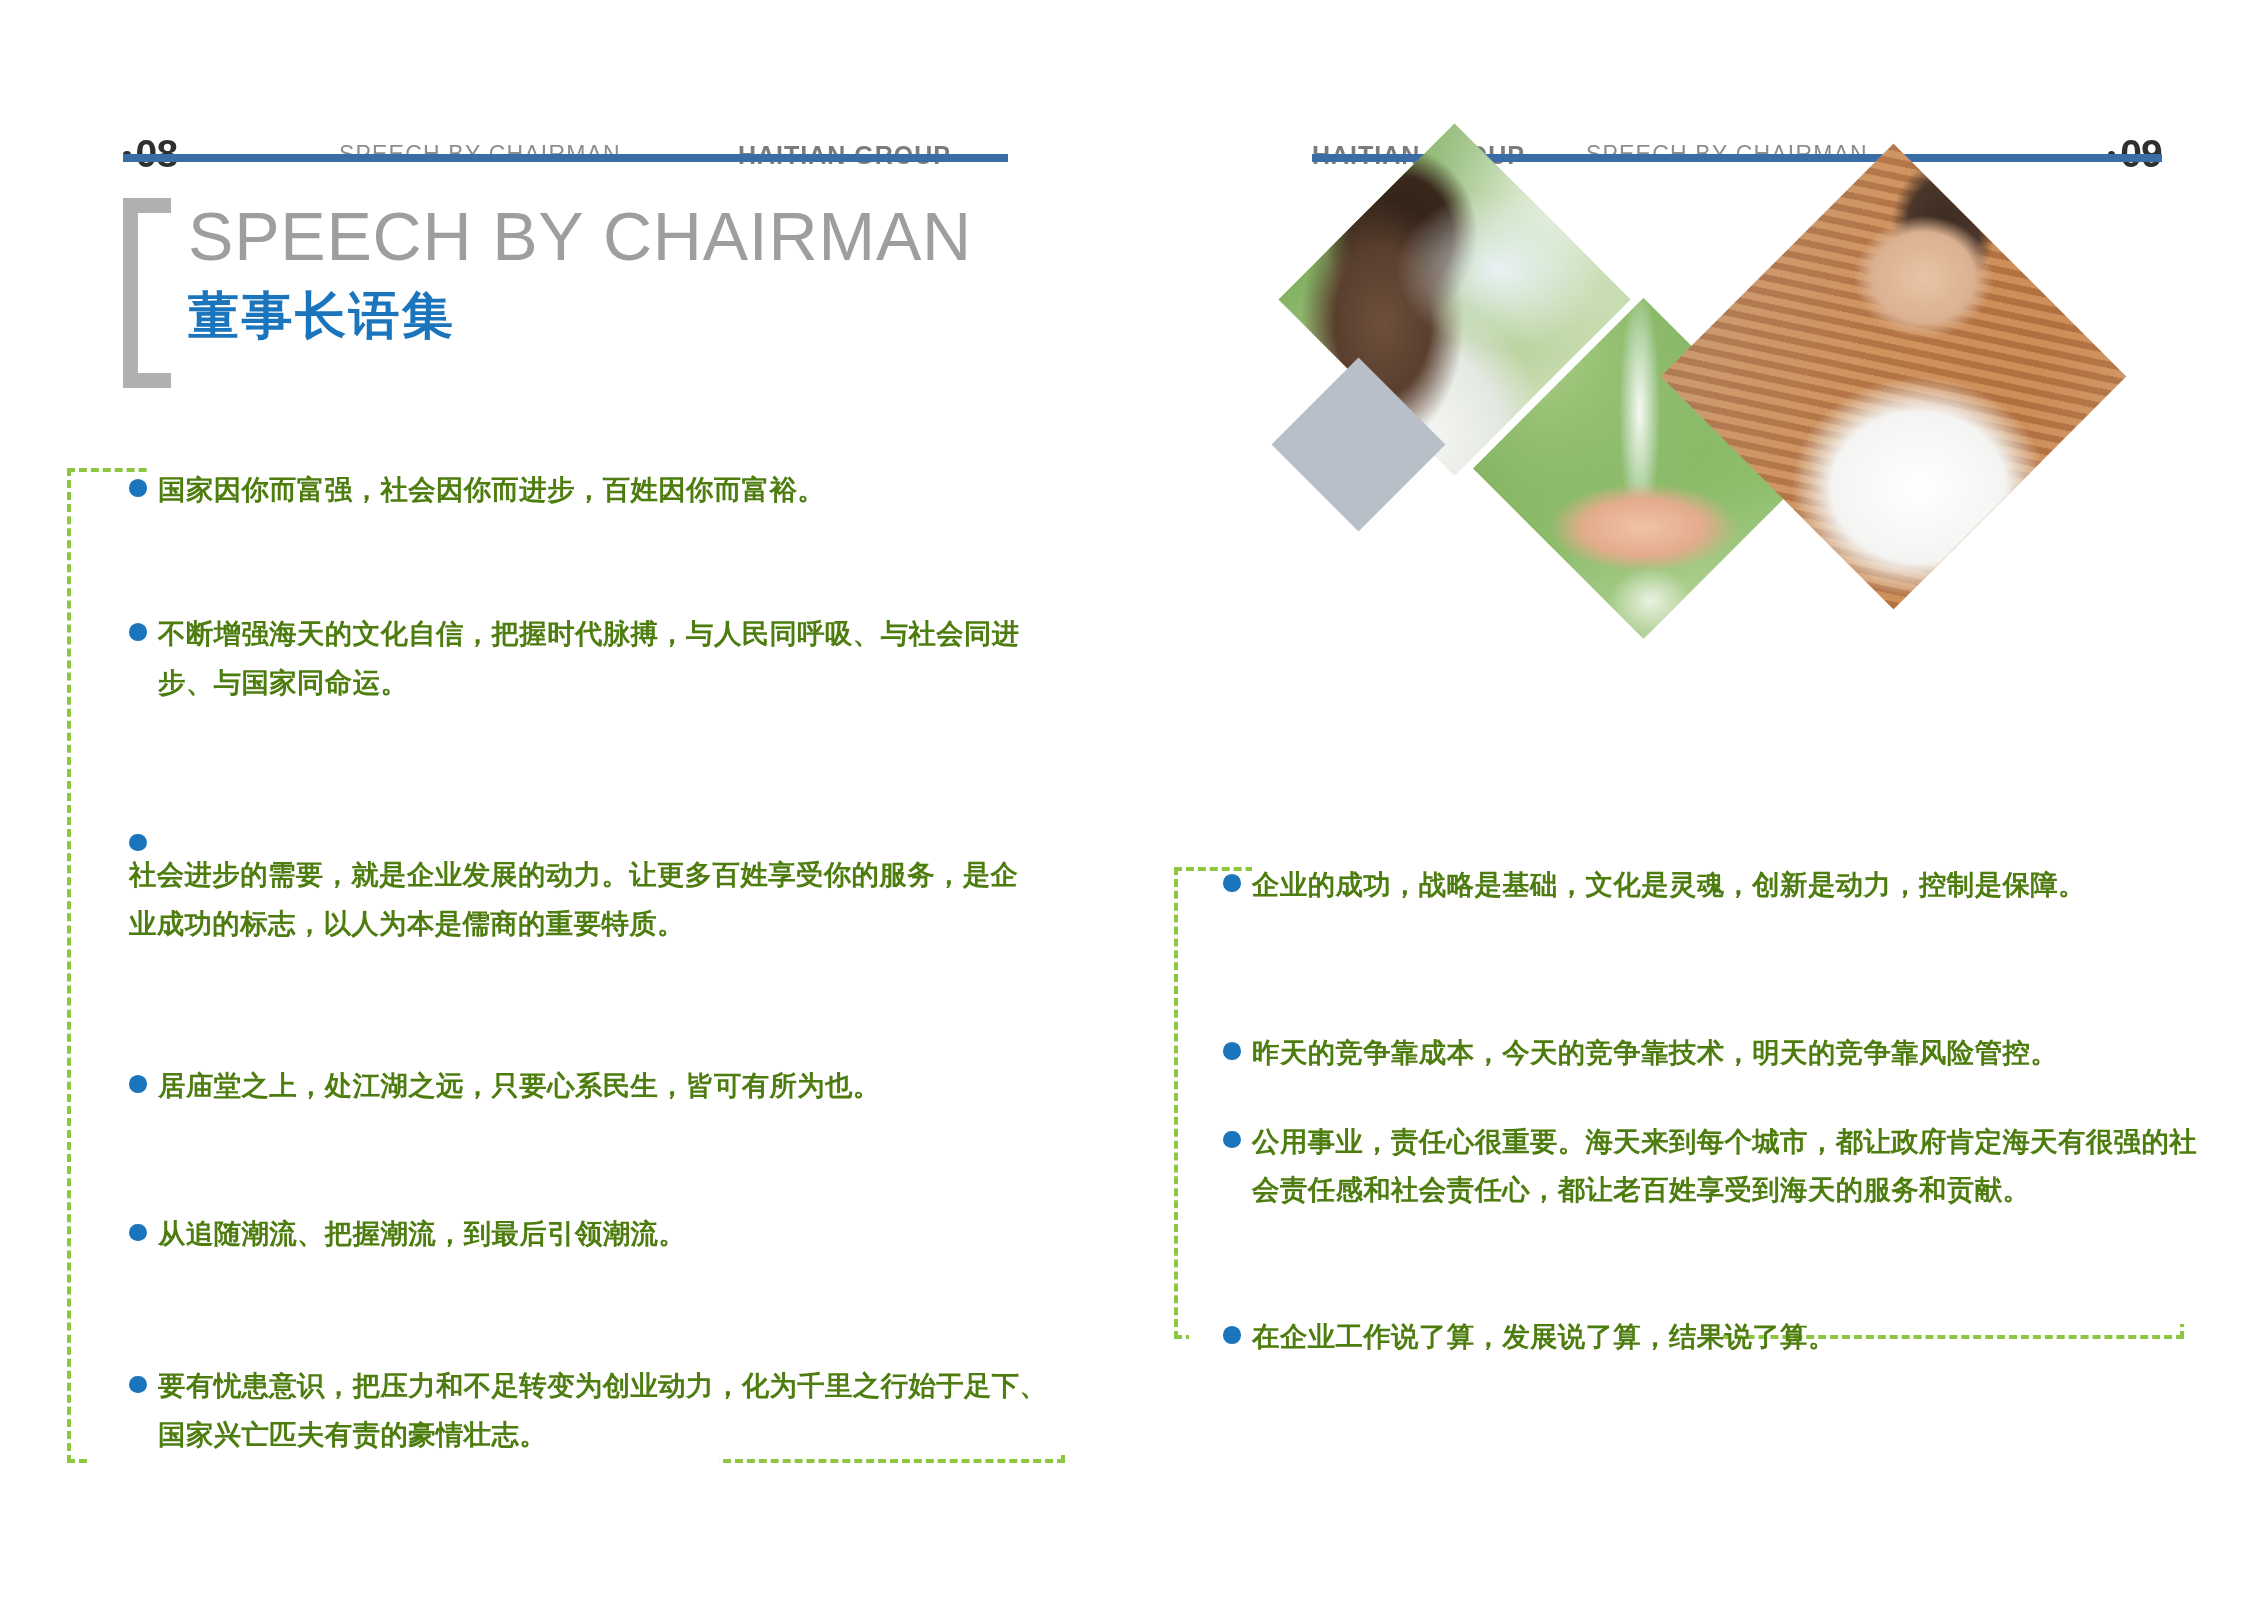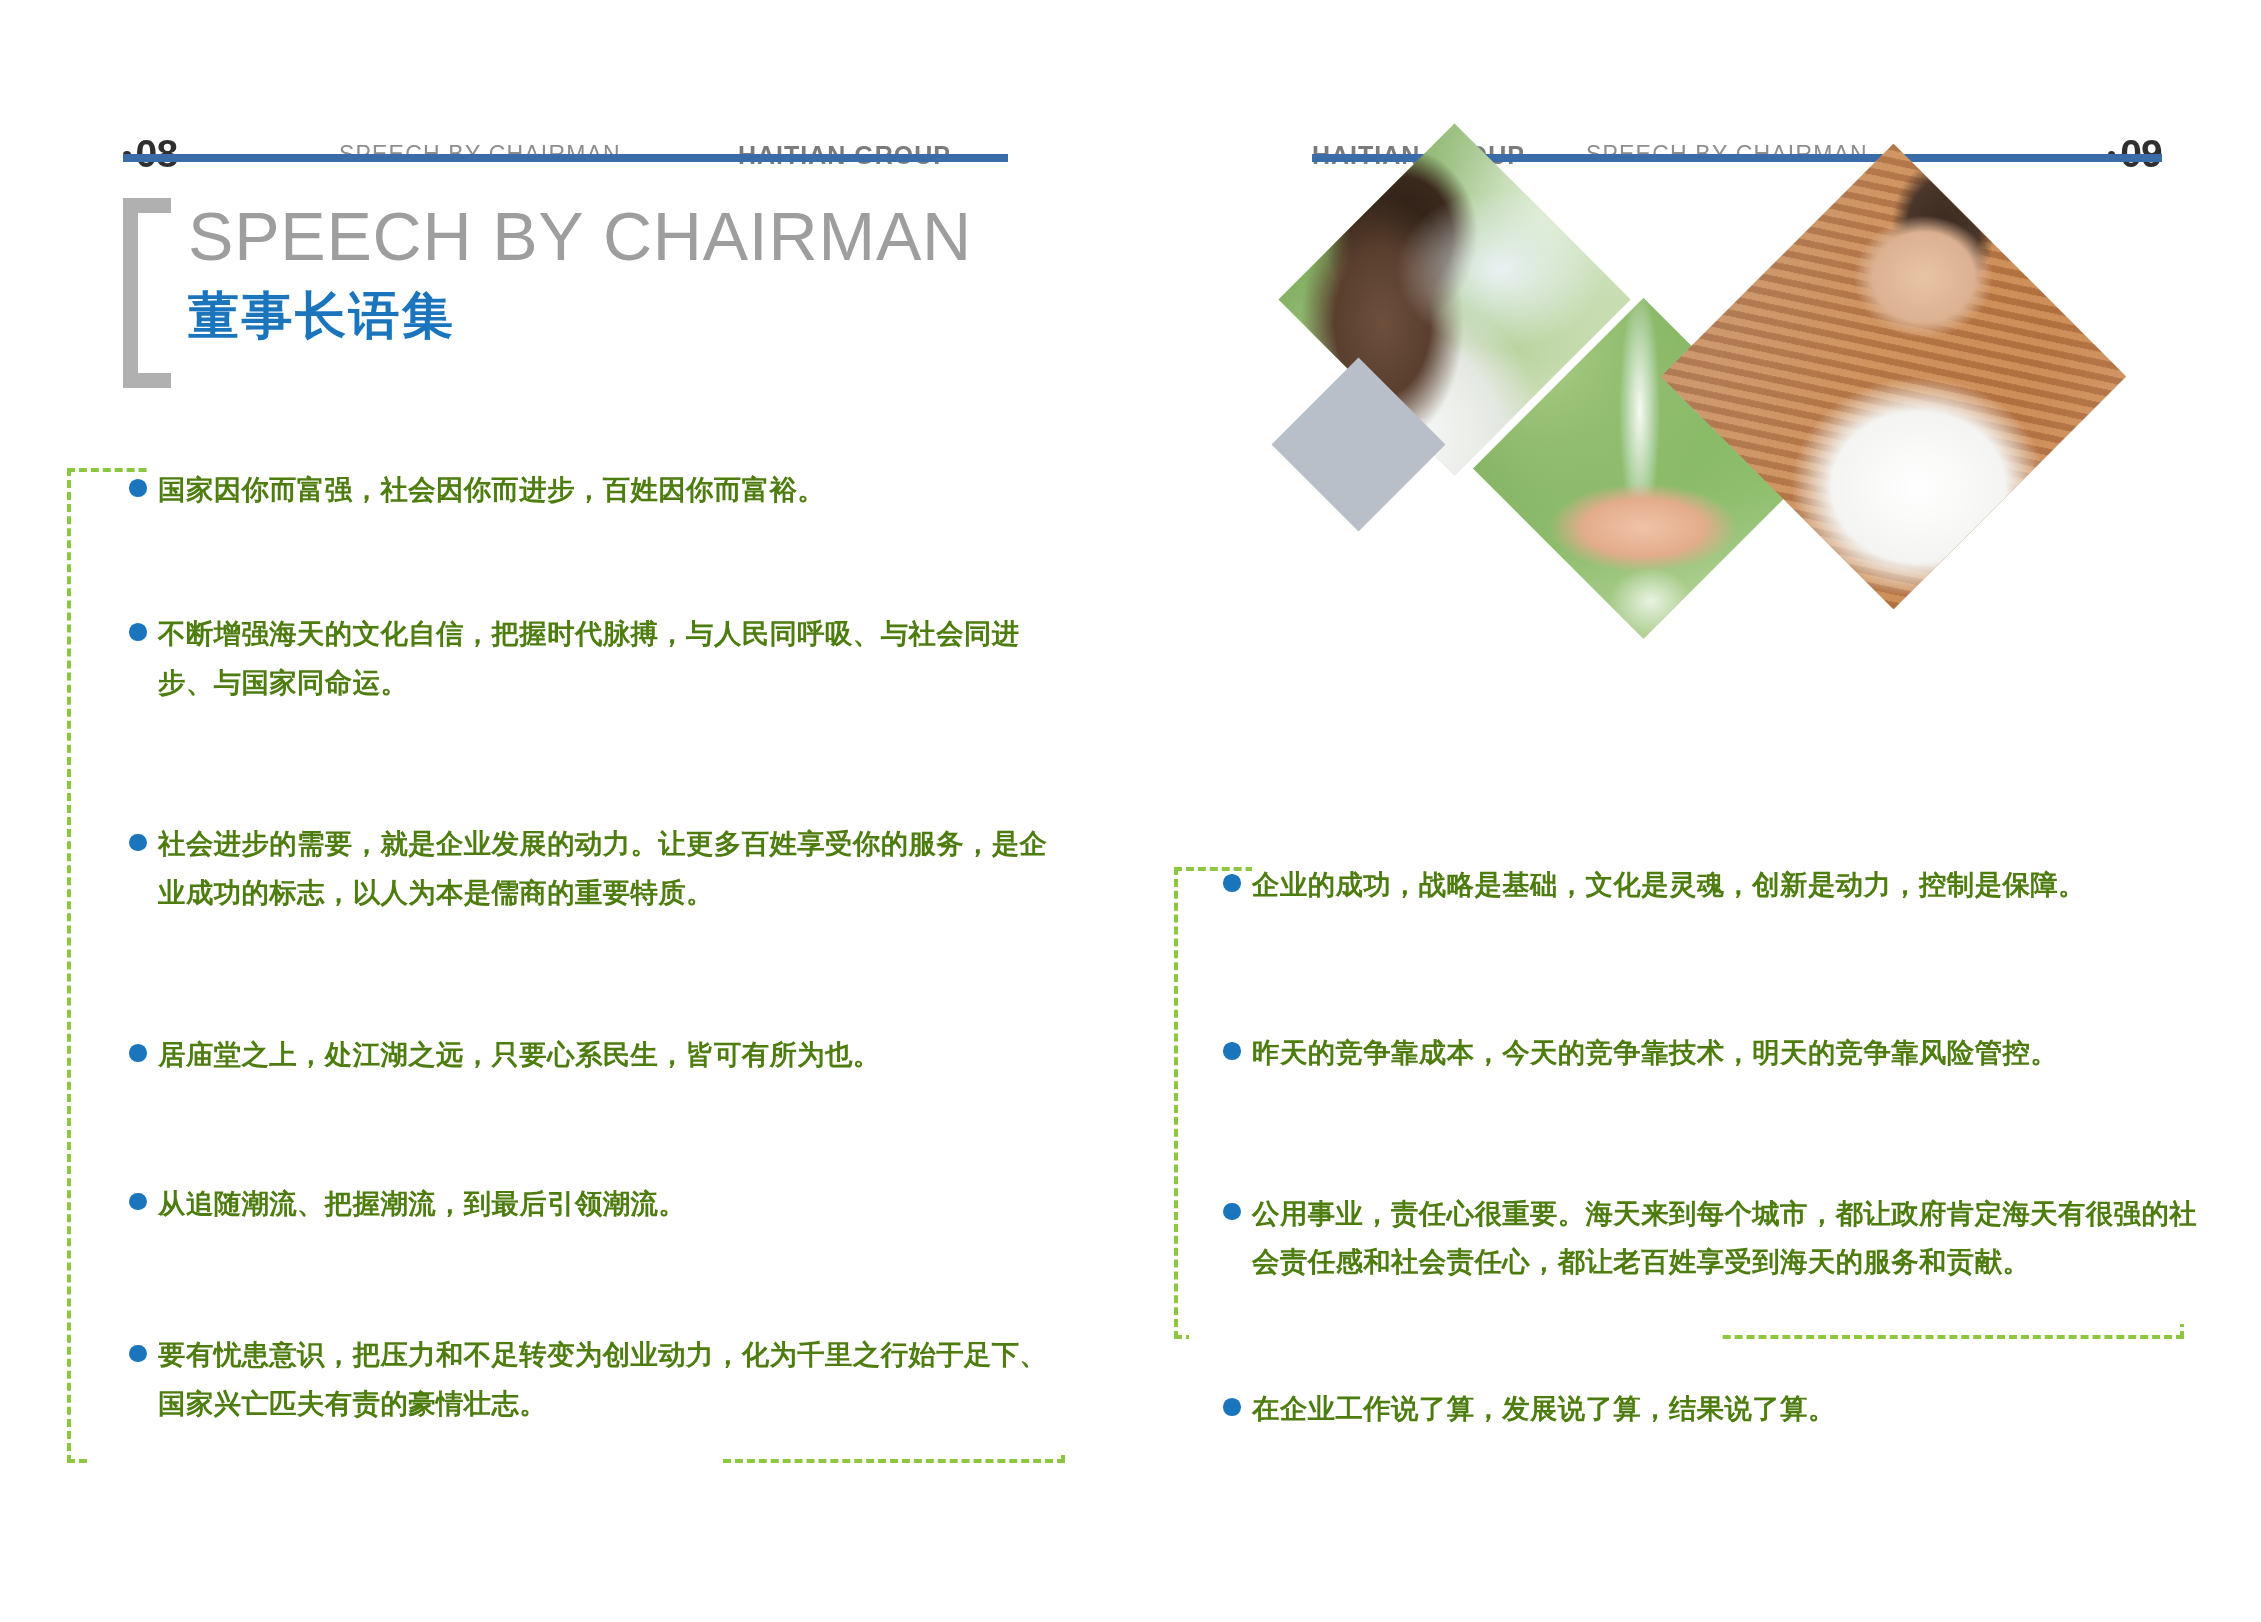--- a/index.html
+++ b/index.html
@@ -175,29 +175,29 @@
     font-size: 27.4px;
     font-weight: bold;
     color: #4d7c0f;
     line-height: 1.78;
     letter-spacing: 0.4px;
   }
 
   
   .bullets-left .bullet-item:nth-child(1) { margin-top: 0px;   }
   .bullets-left .bullet-item:nth-child(2) { margin-top: 95px; }
-  .bullets-left .bullet-item:nth-child(3) { margin-top: 113px; }
+  .bullets-left .bullet-item:nth-child(3) { margin-top: 113px; flex-direction: column; }
   .bullets-left .bullet-item:nth-child(4) { margin-top: 113px; }
   .bullets-left .bullet-item:nth-child(5) { margin-top: 100px; }
   .bullets-left .bullet-item:nth-child(6) { margin-top: 103px; }
 
   
   .bullets-right .bullet-item:nth-child(1) { margin-top: 0px;   }
   .bullets-right .bullet-item:nth-child(2) { margin-top: 119px;  }
-  .bullets-right .bullet-item:nth-child(3) { margin-top: 112px;  }
+  .bullets-right .bullet-item:nth-child(3) { margin-top: 40px;  }
   .bullets-right .bullet-item:nth-child(4) { margin-top: 98px; }
 
   
   .collage {
     position: absolute;
     left: 1297px;
     top: 158px;
     width: 940px;
     height: 690px;
   }

